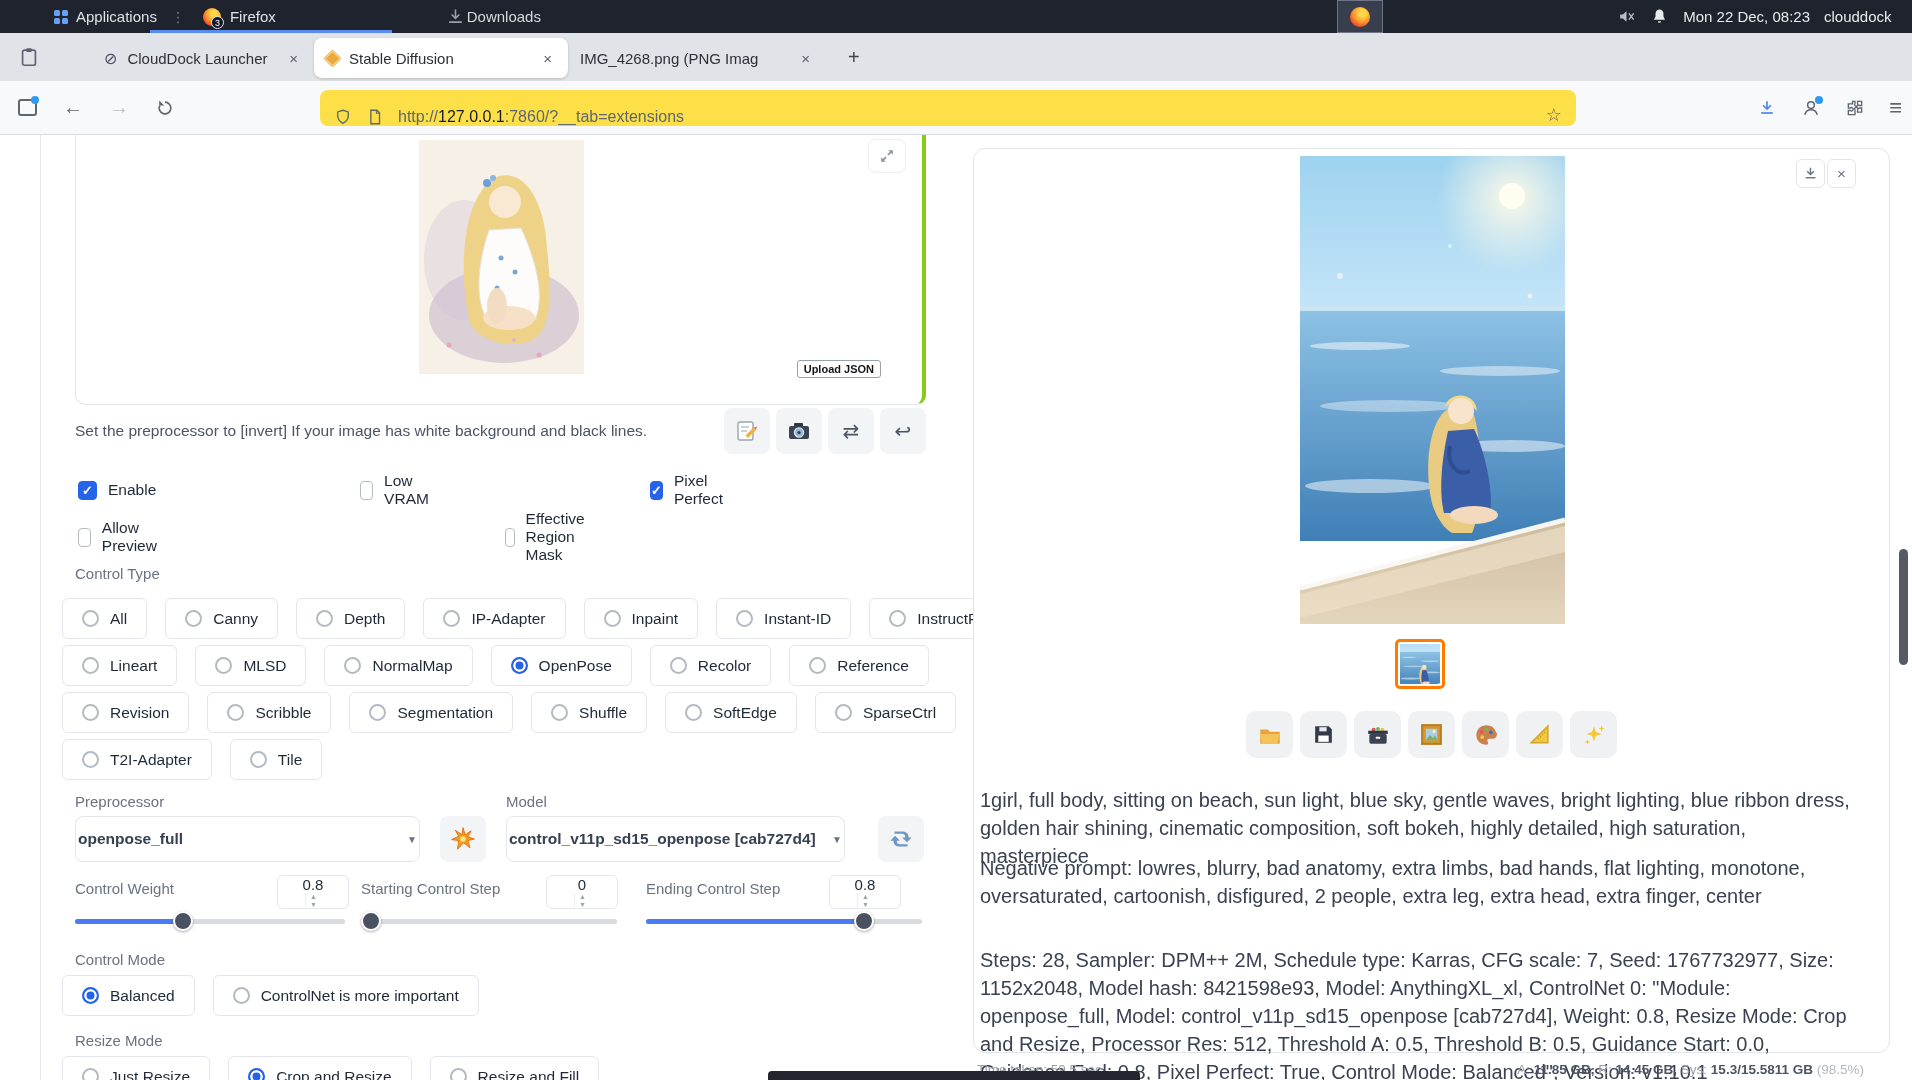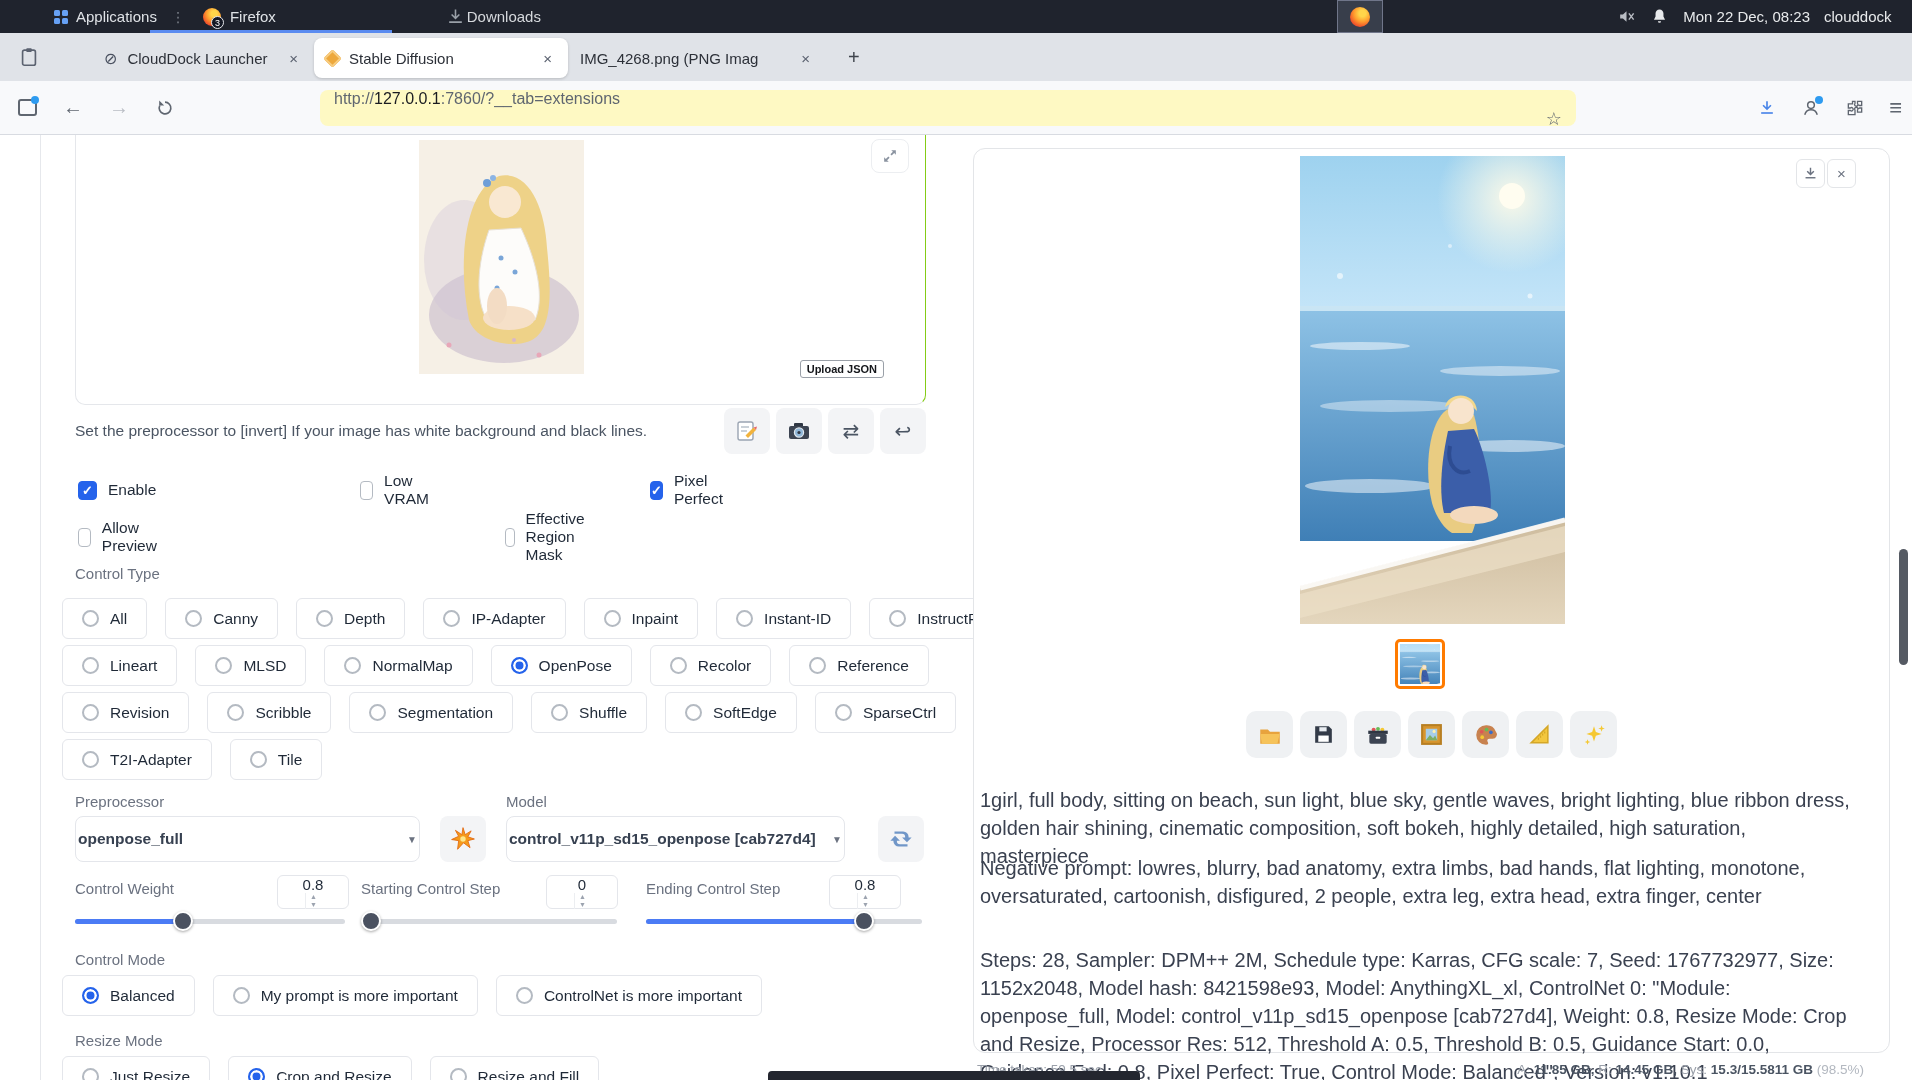--- a/index.html
+++ b/index.html
@@ -39,36 +39,36 @@
   .wc { font-size:16px; }
   .wc-box { width:11px; height:11px; border:1.6px solid #3f444c; border-radius:2px; }
 
   
   .navbar { position:absolute; left:0; top:81px; width:1912px; height:54px; background:#f8f9fb; border-bottom:1px solid #d8dbe1; display:flex; align-items:center; }
   .nav-sq { position:relative; width:19px; height:17px; border:2px solid #5f6670; border-radius:3px; margin-left:18px; }
   .nav-sq i { position:absolute; right:-4px; top:-5px; width:8px; height:8px; border-radius:50%; background:#2e9bf0; }
   .nav-arrow { font-size:20px; color:#5f6670; margin-left:26px; }
   .nav-arrow.dis { color:#b9bdc4; }
   .nav-ic24 { width:20px; height:20px; margin-left:26px; color:#5f6670; }
-  .urlpill { position:absolute; left:320px; top:9px; width:1256px; height:36px; background:#fef9c3; border-radius:8px; display:flex; align-items:flex-start; padding:0 14px;flex-direction:column; }
+  .urlpill { position:absolute; left:320px; top:9px; width:1256px; height:36px; background:#fde047; border-radius:8px; display:flex; align-items:flex-end; padding:0 14px; }
   .urlpill .ic { width:18px; height:18px; margin-right:14px; color:#5f6670; }
   .url { font-size:16px; color:#5f6670; }
   .url b { color:#1a1c21; font-weight:400; }
   .url-star { margin-left:auto; font-size:18px; color:#5f6670; }
   .nav-right { position:absolute; right:10px; top:0; height:54px; display:flex; align-items:center; gap:24px; }
   .nav-right .ic { width:20px; height:20px; color:#5f6670; position:relative; }
   .acct-dot { position:absolute; right:-2px; top:-2px; width:8px; height:8px; border-radius:50%; background:#2e9bf0; }
 
   
   .content { position:absolute; left:0; top:135px; width:1912px; height:945px; background:#fff; }
   .vline { position:absolute; left:40px; top:0; width:1px; height:945px; background:#e6e8ec; }
   .glabel { font-size:15px; color:#6b7280; }
 
   
-  .upload-box { position:absolute; left:75px; top:0; width:851px; height:270px; border-left:1px solid #e5e7eb; border-right:1px solid #84cc16; border-bottom:1px solid #e5e7eb; border-radius:0 0 10px 10px; }
+  .upload-box { position:absolute; left:75px; top:0; width:851px; height:270px; border-left:1px solid #e5e7eb; border-right:4px solid #84cc16; border-bottom:1px solid #e5e7eb; border-radius:0 0 10px 10px; }
   .up-img { position:absolute; left:343px; top:5px; width:165px; height:234px; }
   .expand-btn { position:absolute; right:16px; top:4px; width:38px; height:34px; background:#fff; border:1px solid #eceef1; border-radius:8px; display:flex; align-items:center; justify-content:center; }
   .upload-json { position:absolute; right:41px; bottom:26px; border:1px solid #9aa0a8; border-radius:3px; background:#fff; font-size:11px; font-weight:bold; color:#14161a; padding:2px 6px; }
 
   
   .note-row { position:absolute; left:75px; top:273px; width:851px; height:50px; }
   .note-txt { position:absolute; left:0; top:14px; font-size:15.5px; color:#4b5563; }
   .mini-btns { position:absolute; right:0; top:0; display:flex; gap:6px; }
   .mini-btn { width:46px; height:46px; background:#f3f4f6; border-radius:8px; display:flex; align-items:center; justify-content:center; font-size:20px; color:#4b5563; }
 
@@ -615,24 +615,20 @@
     </div>
 
     <div class="glabel" style="position:absolute;left:75px;top:816px">Control Mode</div>
     <div class="opt-row" style="top:840px">
       <label class="opt sel">
           <span class="rad"></span>
           <span>Balanced</span>
         </label>
       <label class="opt">
           <span class="rad"></span>
-          <span>My prompt is more important</span>
-        </label>
-      <label class="opt">
-          <span class="rad"></span>
           <span>ControlNet is more important</span>
         </label>
     </div>
 
     <div class="glabel" style="position:absolute;left:75px;top:897px">Resize Mode</div>
     <div class="opt-row" style="top:921px">
       <label class="opt">
           <span class="rad"></span>
           <span>Just Resize</span>
         </label>

